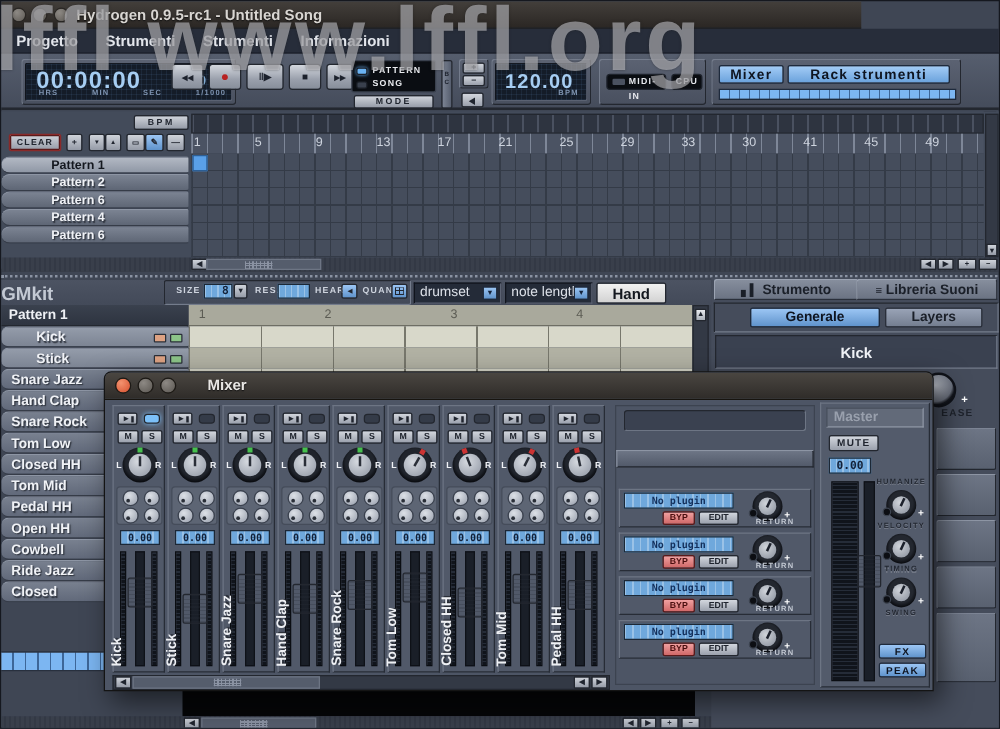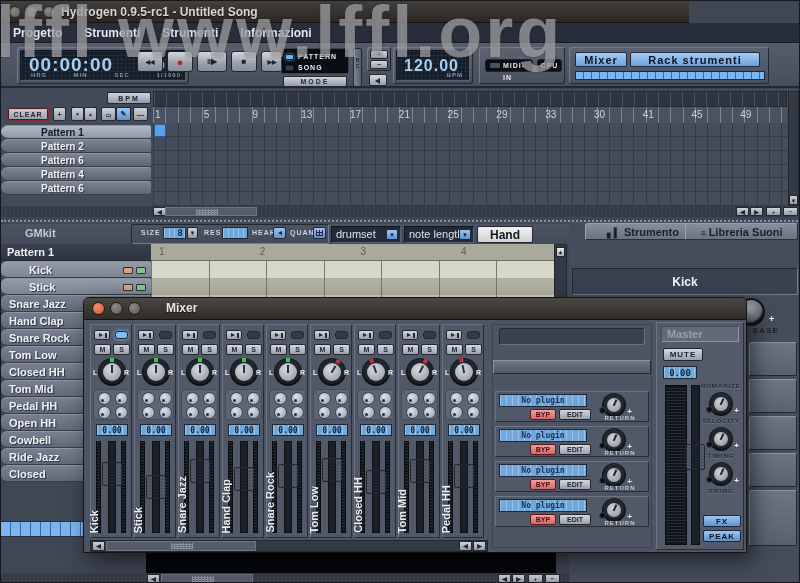--- a/index.html
+++ b/index.html
@@ -66,21 +66,21 @@
 .se-cell{position:absolute;left:153px;top:35px;width:12px;height:13px;background:#5aa0e8;border:1px solid #2c5f96;}
 .se-vsb{position:absolute;left:787px;top:2px;width:11px;height:115px;background:#333945;border:1px solid #23272f;}
 .se-vsb .arr{position:absolute;left:0;bottom:0;width:9px;height:10px;background:linear-gradient(#cfd3da,#959ba7);color:#20252f;font-size:6px;text-align:center;line-height:10px;border:1px solid #23272f;}
 .se-hsb{position:absolute;left:0px;top:117px;width:800px;height:11px;background:#333945;background-image:repeating-linear-gradient(90deg,rgba(255,255,255,.03) 0 2px,transparent 2px 4px);}
 .hbtn{position:absolute;top:1px;width:13px;height:9px;background:linear-gradient(#cfd3da,#959ba7);border:1px solid #23272f;border-radius:1px;color:#20252f;font-size:6px;font-weight:bold;text-align:center;line-height:8px;}
 .hsb-handle{position:absolute;left:164px;top:1px;width:92px;height:9px;background:#555d6c;border:1px solid #6d7584;}
 .grips{position:absolute;left:30px;top:1px;width:22px;height:6px;background:repeating-linear-gradient(90deg,#8a92a2 0 1px,transparent 1px 3px),repeating-linear-gradient(0deg,#8a92a2 0 1px,transparent 1px 2px);}
 
 .pattern-editor{position:absolute;top:219px;left:0;width:800px;height:364px;background:#3f4654;border-top:2px dotted #8a92a2;}
 .pe-toolbar{position:absolute;top:2px;left:0;width:568px;height:20px;background:linear-gradient(#4c5362,#434a59);}
-.pe-kit{position:absolute;left:24px;top:3px;font-size:11px;font-weight:bold;color:#c3c9d3;}
+.pe-kit{position:absolute;left:0;top:3px;font-size:15px;font-weight:bold;color:#c3c9d3;}
 .pe-group{position:absolute;left:130px;top:0px;width:198px;height:20px;border:1px solid;border-color:#23272f #747c8c #747c8c #23272f;border-radius:2px;}
 .pe-lab{position:absolute;top:5px;font-size:7px;font-weight:bold;color:#cdd3dd;letter-spacing:1px;}
 .pe-lcd{position:absolute;top:3px;height:12px;background:#6fa8dc;background-image:repeating-linear-gradient(90deg,rgba(255,255,255,.3) 0 1px,transparent 1px 5px);border:1px solid #1c2836;font-family:"DejaVu Sans Mono",monospace;font-size:9px;font-weight:bold;color:#13223a;text-align:right;padding-right:2px;line-height:10px;}
 .pe-mini{position:absolute;top:3px;width:13px;height:12px;background:linear-gradient(#cfd3da,#959ba7);border:1px solid #23272f;border-radius:2px;font-size:6px;color:#20252f;text-align:center;line-height:11px;}
 .pe-mini.blue{background:linear-gradient(#9cc6f4,#5f93cc);}
 .quant-ico{position:absolute;inset:2px;background:repeating-linear-gradient(90deg,#20252f 0 1px,transparent 1px 3px),repeating-linear-gradient(0deg,#20252f 0 1px,transparent 1px 3px);}
 .dropdown{position:absolute;top:2px;height:17px;background:#242b38;border:1px solid;border-color:#10141c #5b6272 #5b6272 #10141c;color:#dce0e8;font-size:11px;padding:1px 4px;}
 .dd-arr{position:absolute;right:2px;top:2px;width:12px;height:11px;background:linear-gradient(#9cc6f4,#5f93cc);border:1px solid #1e2a3c;border-radius:1px;font-size:6px;color:#13223a;text-align:center;line-height:10px;}
 .piano-btn{position:absolute;left:476px;top:2px;width:56px;height:17px;background:linear-gradient(#f2f2f2,#d2d2d2);border:1px solid #23272f;border-radius:2px;font-size:12px;font-weight:bold;color:#14181f;text-align:center;line-height:16px;}
 .pe-header{position:absolute;left:0;top:22px;width:150px;height:17px;background:linear-gradient(#3a414e,#2e3440);border-bottom:1px solid #23272f;font-size:11px;font-weight:bold;color:#eef0f4;padding-left:6px;line-height:16px;}
@@ -364,22 +364,26 @@
           <div class="grips"></div>
         </div>
       <div class="hbtn" style="left:497px">◀</div>
       <div class="hbtn" style="left:511px">▶</div>
       <div class="hbtn" style="left:527px;width:15px">+</div>
       <div class="hbtn" style="left:544px;width:15px">−</div>
     </div>
   </div>
 
   <div class="rack">
-    <div class="rtab" style="left:16px;width:116px"><span class="ico">▖▍</span><span>Strumento</span></div>
+    <div class="rtab" style="left:2px;width:116px"><span class="ico">▖▍</span><span>Strumento</span></div>
     <div class="rtab" style="left:116px;width:113px"><span class="ico">≡</span><span>Libreria Suoni</span></div>
+    <div class="subtabs">
+      <div class="gen-btn">Generale</div>
+      <div class="lay-btn">Layers</div>
+    </div>
     <div class="kick-panel">Kick</div>
     <div class="rk-knob"></div>
     <div class="rk-plus">+</div>
     <div class="rk-ease">EASE</div>
     <div class="rk-panelbox" style="top:120px;height:34px"></div>
     <div class="rk-panelbox" style="top:157px;height:34px"></div>
     <div class="rk-panelbox" style="top:194px;height:34px"></div>
     <div class="rk-panelbox" style="top:231px;height:34px"></div>
     <div class="rk-panelbox" style="top:268px;height:56px"></div>
   </div>

